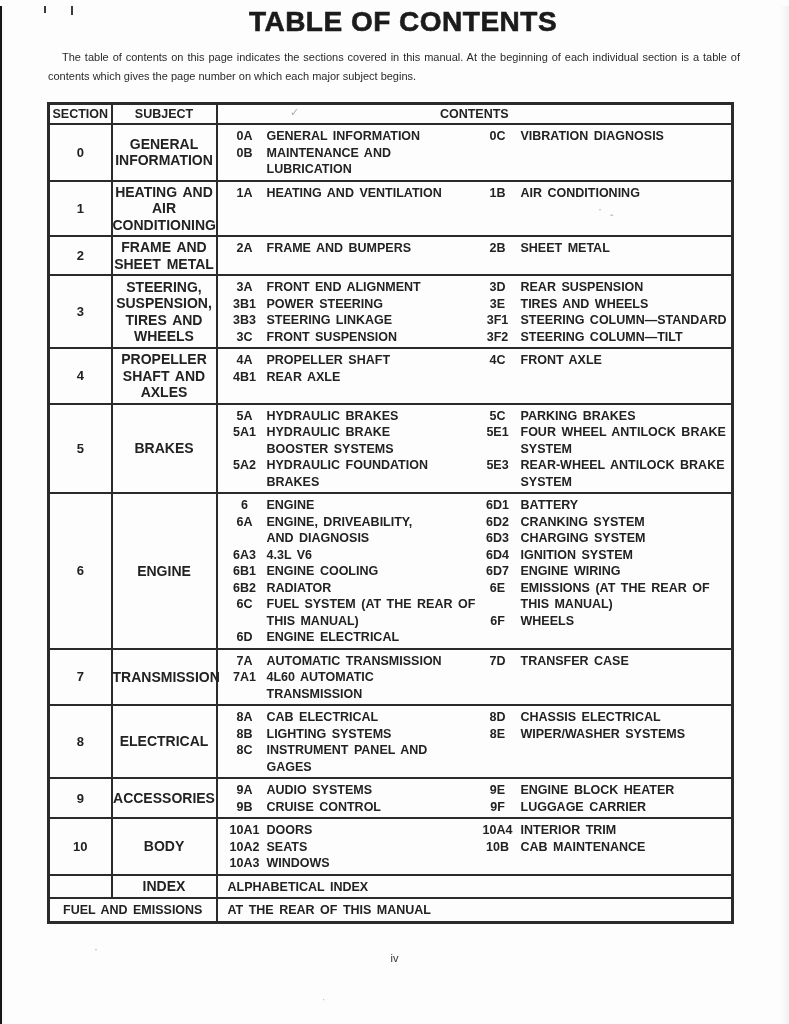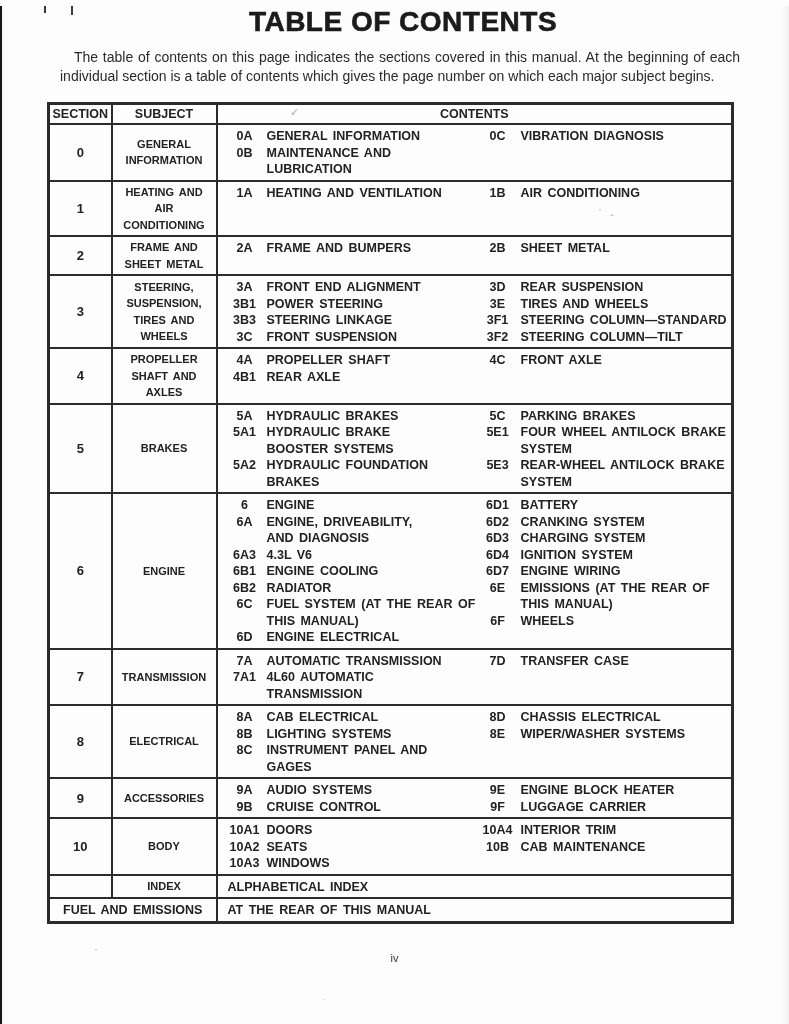--- a/index.html
+++ b/index.html
@@ -22,22 +22,22 @@
     text-align:center;
     font-size:28px;
     line-height:32px;
     font-weight:700;
     letter-spacing:0.5px;
     color:#1b1b1b;
     padding-left:17px;
     -webkit-text-stroke:0.6px #1b1b1b;
   }
   p.intro{
-    margin:10px 49px 0 60px;
-    font-size:14px;
+    margin:10px 49px 0 48px;
+    font-size:11px;
     line-height:19px;
     text-align:justify;
     text-indent:14px;
     color:#2a2a2a;
   }
 
   table.toc{
     margin:16px 0 0 47px;
     width:684px;
     border-collapse:collapse;
@@ -55,21 +55,21 @@
   td.sec{
     text-align:center;
     vertical-align:middle;
     font-size:13px;
     color:#222;
   }
   td.sec.span2{font-size:12.5px;}
   td.subj{
     text-align:center;
     vertical-align:middle;
-    font-size:11px;
+    font-size:14px;
     line-height:16.5px;
     white-space:pre-line;
     padding:2px 0;
     color:#222;
     margin-top:20px;
   }
   td.cont{
     vertical-align:top;
     padding:3px 2px 2px 8px;
   }

